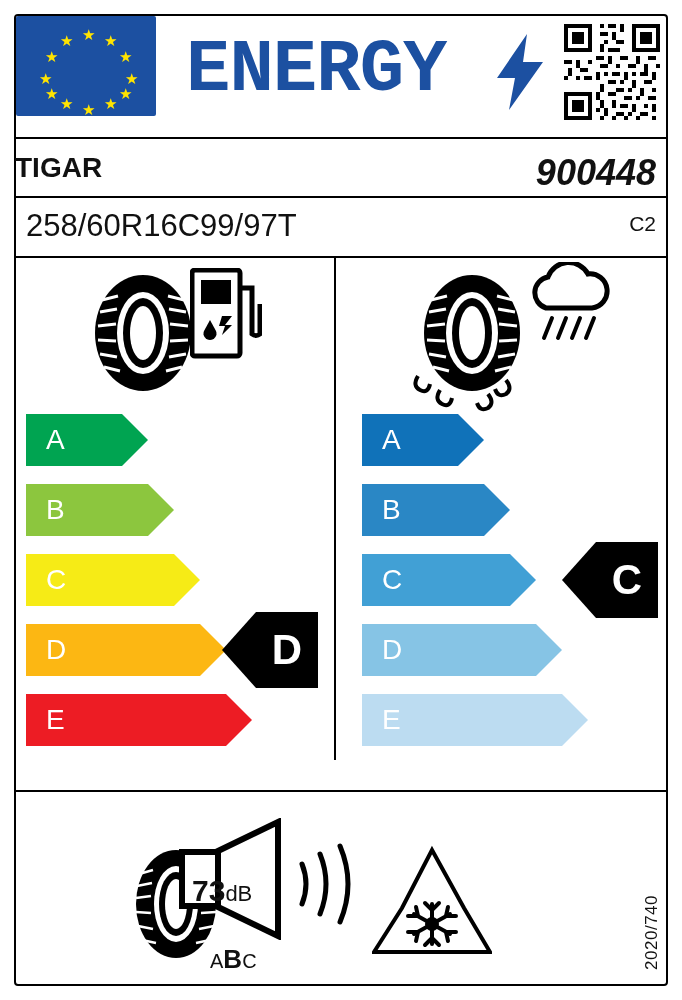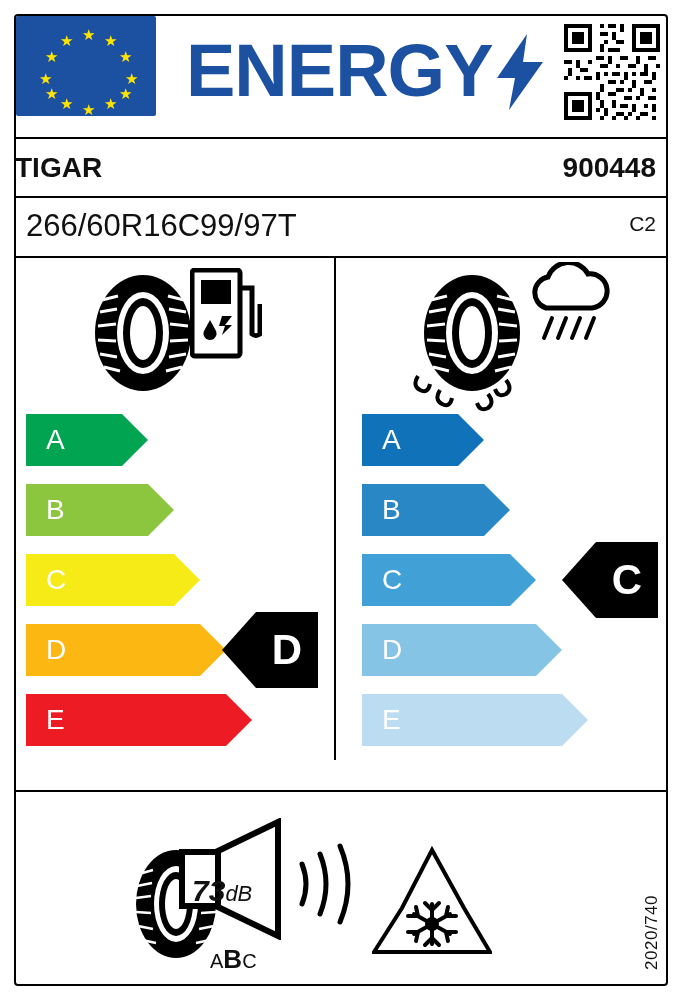--- a/index.html
+++ b/index.html
@@ -35,21 +35,21 @@
     font-size: 15px;
     line-height: 15px;
   }
   .energy-word {
     position: absolute;
     left: 186px; top: 28px;
     font-size: 74px;
     font-weight: bold;
     letter-spacing: -1px;
     color: #1c50a1;
-    font-family: Liberation Sans, sans-serif;
+    font-family: Liberation Mono, monospace;
   }
   .bolt {
     position: absolute;
     left: 497px; top: 34px;
     width: 46px; height: 76px;
   }
   .qr {
     position: absolute;
     right: 22px; top: 24px;
     width: 96px; height: 96px;
@@ -63,24 +63,25 @@
   .brand {
     position: absolute;
     left: 15px; top: 152px;
     font-size: 28px;
     font-weight: bold;
     color: #111;
   }
   .model-code {
     position: absolute;
     right: 26px; top: 152px;
-    font-size: 28px;
+    font-size: 36px;
     font-weight: bold;
     color: #111;
     text-align: left;
+    font-style: italic;
   }
 
   
   .tyre-size {
     position: absolute;
     left: 26px; top: 208px;
     font-size: 31px;
     color: #111;
   }
   .class-code {
@@ -144,21 +145,20 @@
     position: absolute;
     left: 16px; top: 790px;
     width: 650px; height: 2px;
     background: #000;
   }
   .noise-db {
     position: absolute;
     font-weight: bold;
     font-size: 30px;
     color: #111;
-    font-style: italic;
   }
   .db-unit {
     font-size: 22px;
     font-weight: normal;
   }
   .noise-classes {
     position: absolute;
     font-size: 20px;
     color: #111;
   }
@@ -287,21 +287,21 @@
       </g>
     </svg>
   </div>
 
   <div class="rule" style="left:16px; top:137px; width:650px; height:2px;"></div>
 
   <div class="brand">TIGAR</div>
   <div class="model-code">900448</div>
   <div class="rule" style="left:16px; top:196px; width:650px; height:2px;"></div>
 
-  <div class="tyre-size">266/60R16C99/97T</div>
+  <div class="tyre-size">258/60R16C99/97T</div>
   <div class="class-code">C2</div>
   <div class="rule" style="left:16px; top:256px; width:650px; height:2px;"></div>
 
   <div class="col-divider"></div>
 
   <div style="position:absolute; left:88px; top:272px;">
     <svg width="110" height="122" viewBox="0 0 110 122">
       <ellipse cx="55" cy="61" rx="48" ry="58" fill="#000"></ellipse>
       <ellipse cx="55" cy="61" rx="26" ry="41" fill="#fff"></ellipse>
       <ellipse cx="55" cy="61" rx="20" ry="35" fill="#000"></ellipse>

